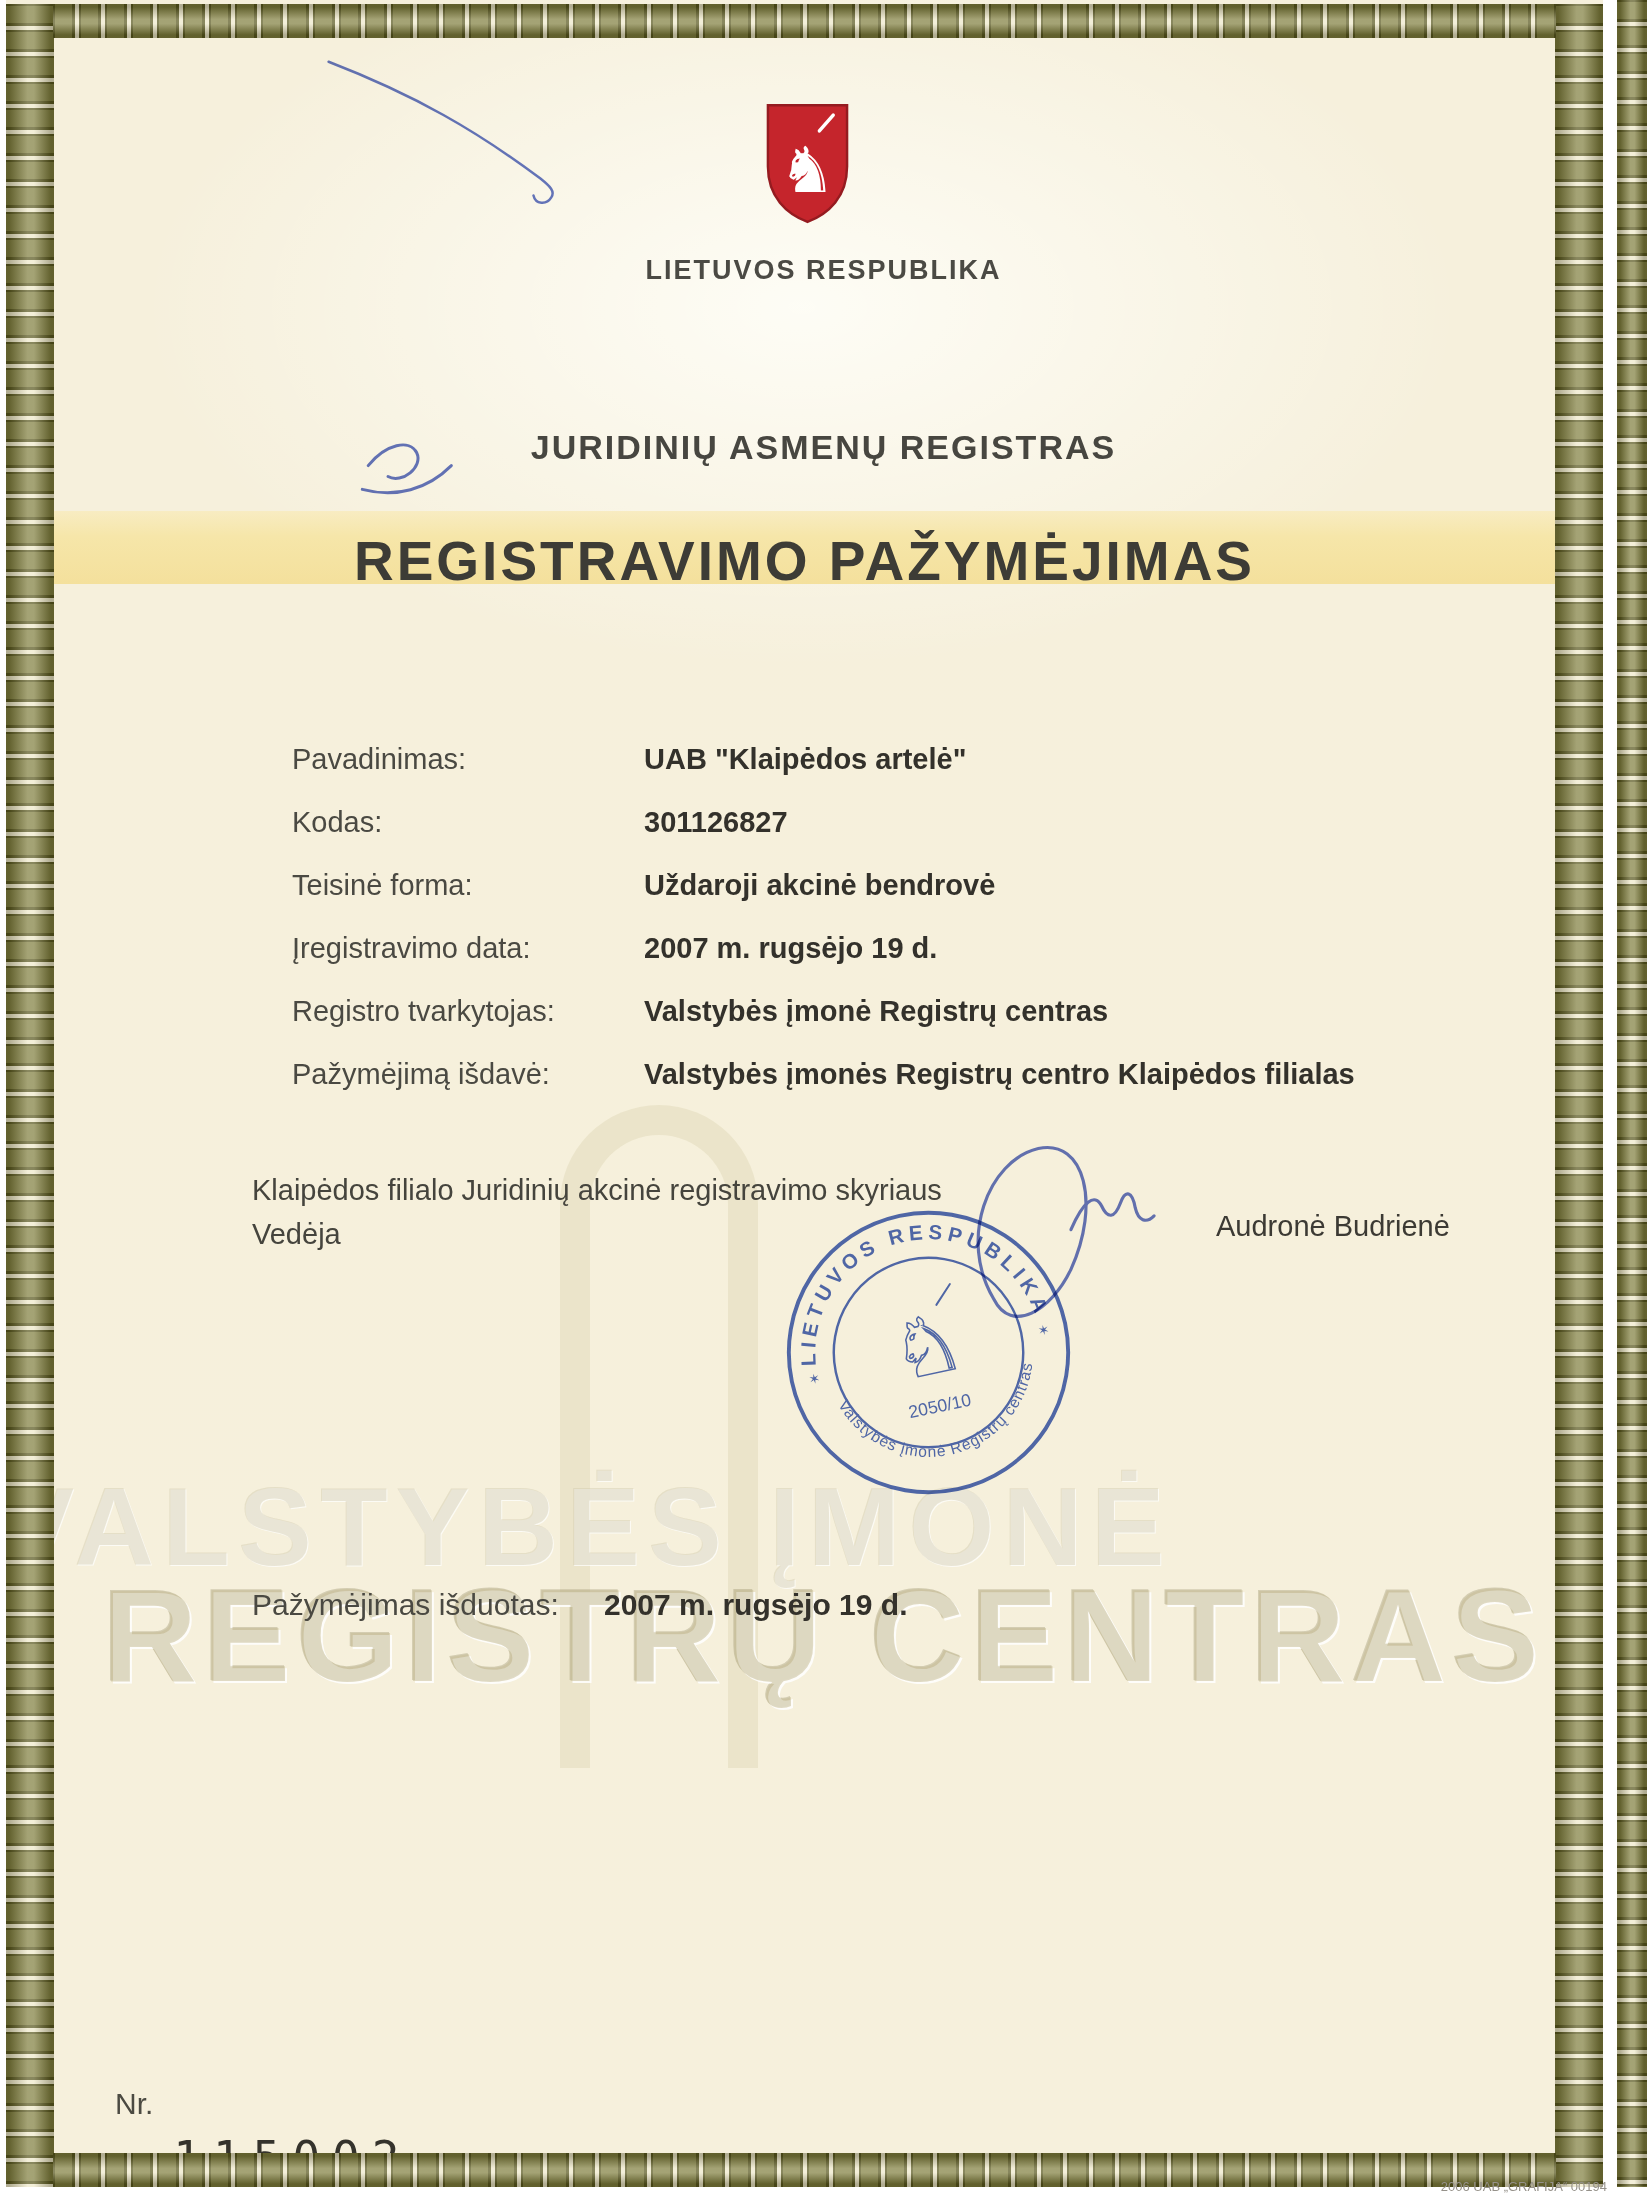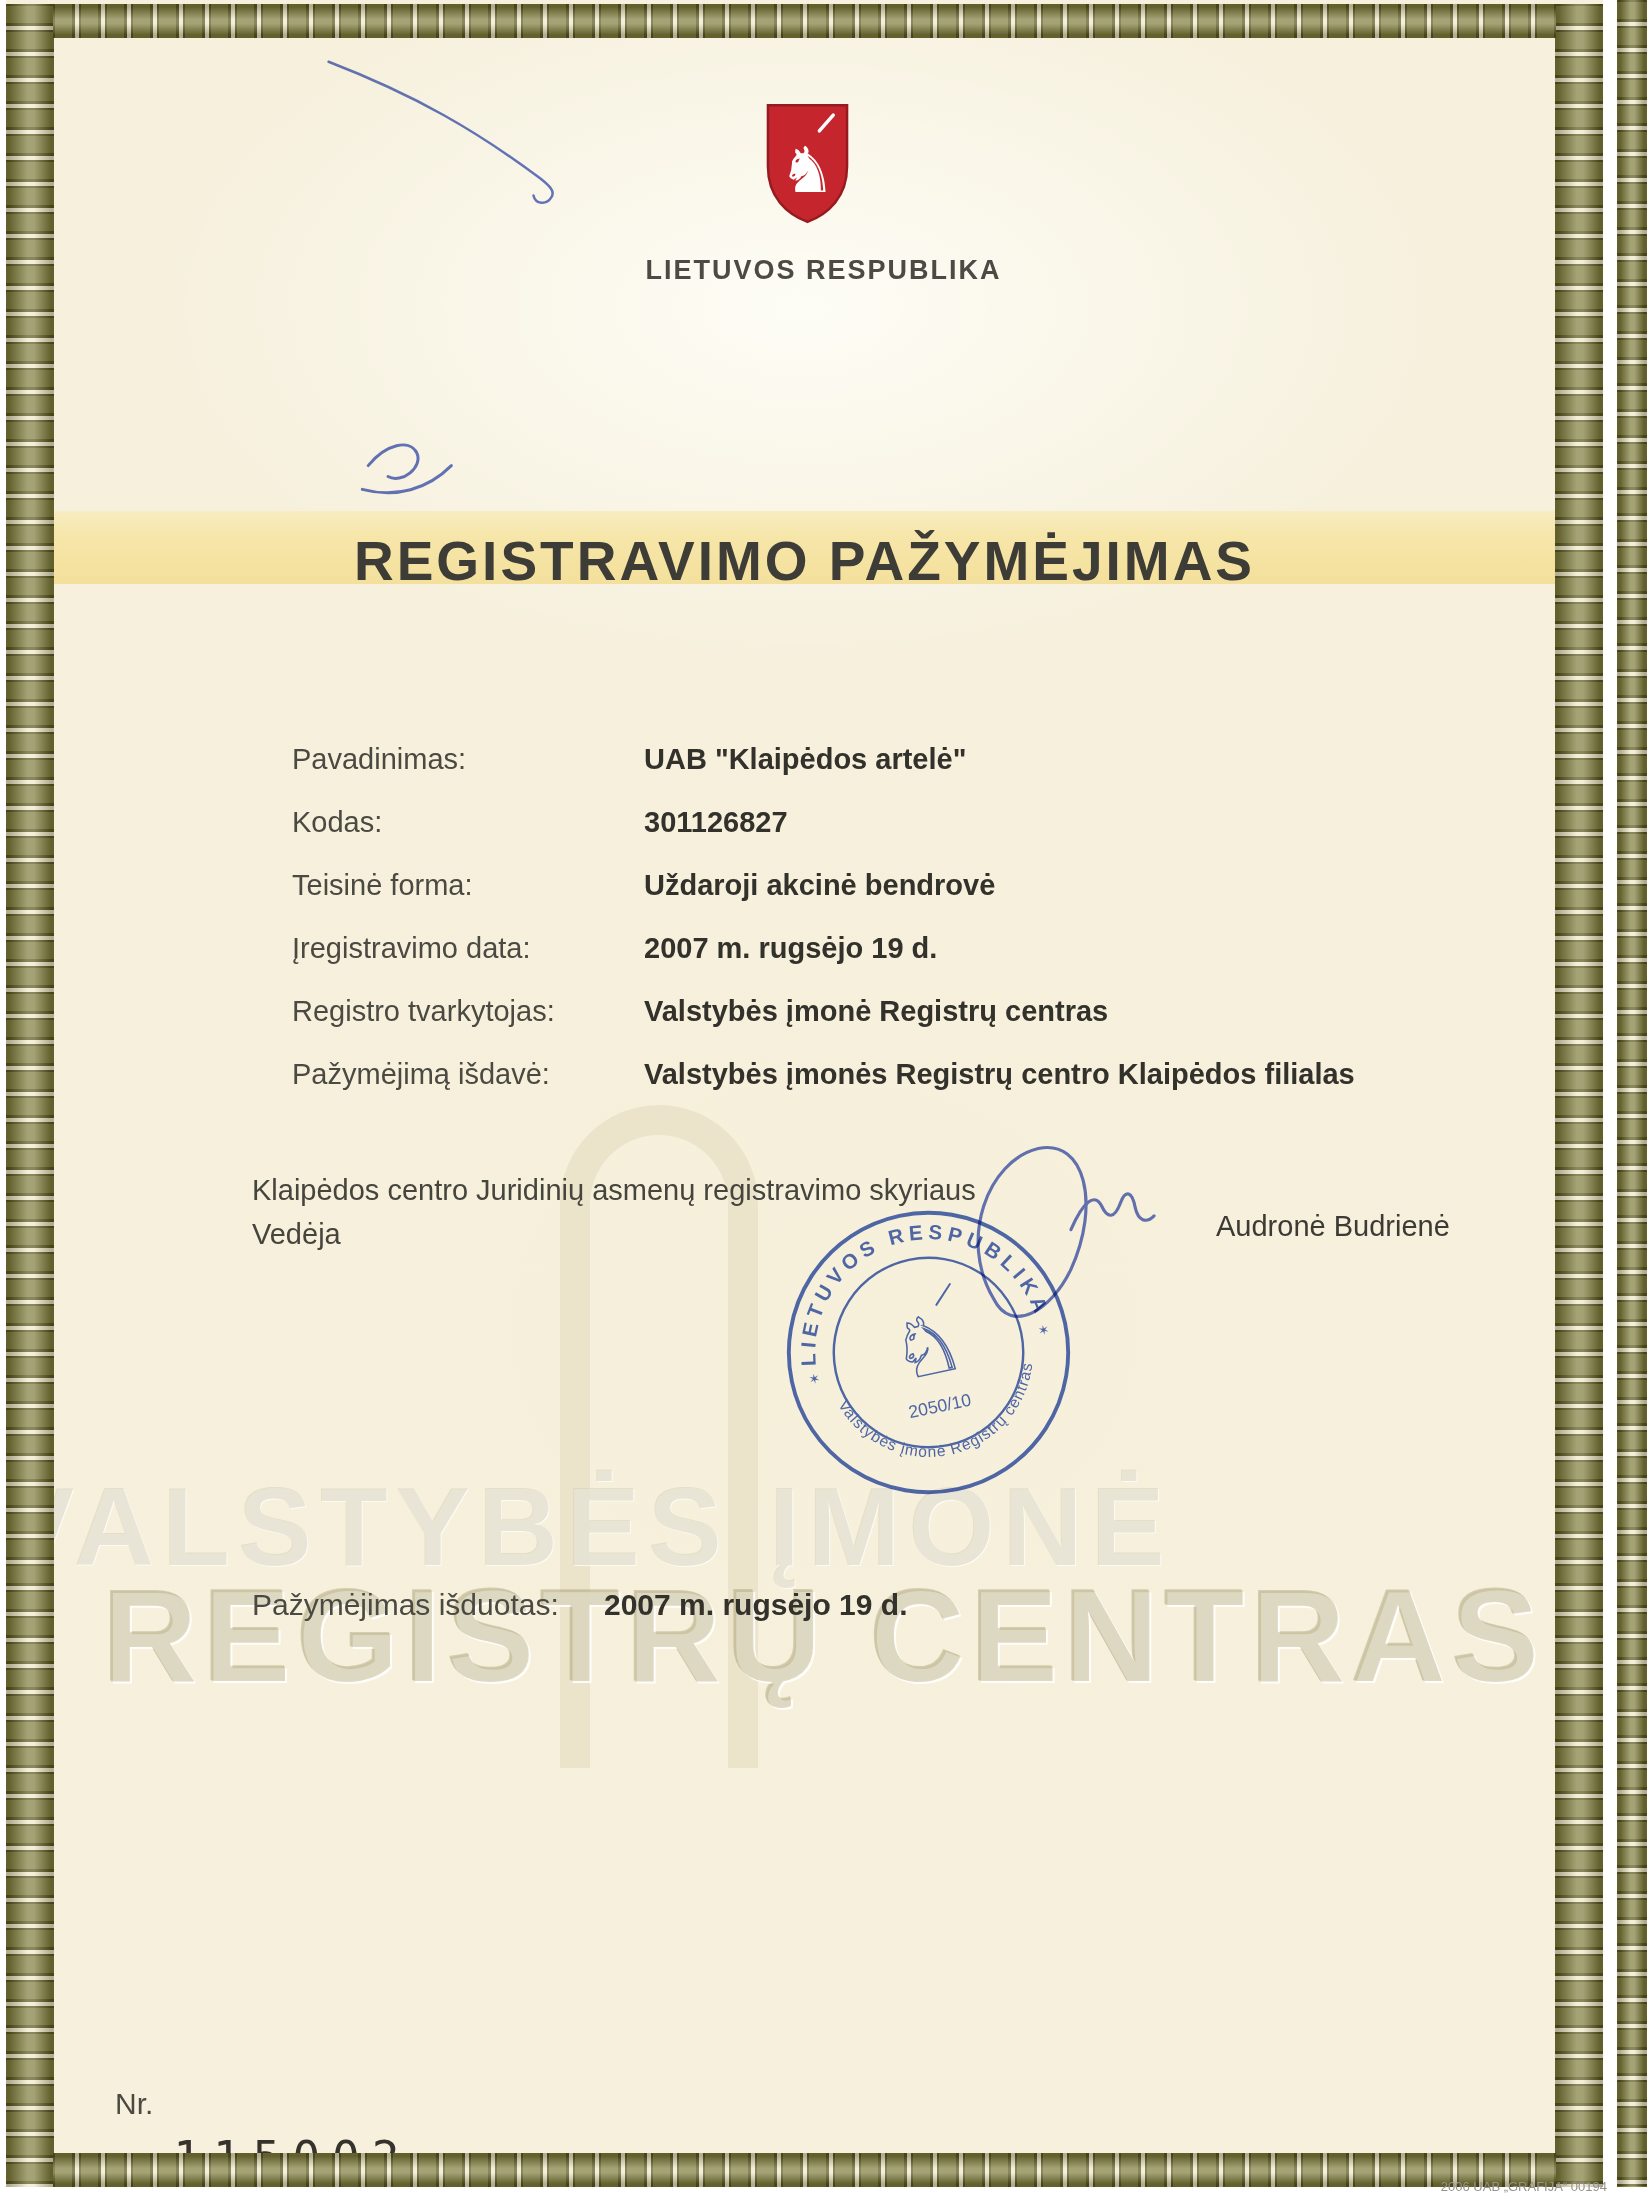--- a/index.html
+++ b/index.html
@@ -112,20 +112,21 @@
   <div class="wm-line1">VALSTYBĖS ĮMONĖ</div>
   <div class="wm-line2">REGISTRŲ CENTRAS</div>
 
   <svg class="coat" width="91" height="127" viewBox="0 0 92 128">
     <path d="M6,4 H86 V66 C86,97 67,114 46,122 C25,114 6,97 6,66 Z" fill="#c5252c" stroke="#951b20" stroke-width="2.5"></path>
     <line x1="58" y1="30" x2="72" y2="14" stroke="#ffffff" stroke-width="3.5" stroke-linecap="round"></line>
     <text x="46" y="92" text-anchor="middle" font-size="64" fill="#ffffff">♞</text>
   </svg>
 
   <div class="country-header">LIETUVOS RESPUBLIKA</div>
+  <div class="registry-header">JURIDINIŲ ASMENŲ REGISTRAS</div>
 
   <div class="title-band">
     <div class="title">REGISTRAVIMO PAŽYMĖJIMAS</div>
   </div>
 
   <div class="fields">
     <div class="field-row">
       <span class="field-label">Pavadinimas:</span><span class="field-value">UAB "Klaipėdos artelė"</span>
     </div>
     <div class="field-row">
@@ -139,21 +140,21 @@
     </div>
     <div class="field-row">
       <span class="field-label">Registro tvarkytojas:</span><span class="field-value">Valstybės įmonė Registrų centras</span>
     </div>
     <div class="field-row">
       <span class="field-label">Pažymėjimą išdavė:</span><span class="field-value">Valstybės įmonės Registrų centro Klaipėdos filialas</span>
     </div>
   </div>
 
   <div class="sig-role">
-    <div>Klaipėdos centro Juridinių asmenų registravimo skyriaus</div>
+    <div>Klaipėdos filialo Juridinių akcinė registravimo skyriaus</div>
     <div>Vedėja</div>
   </div>
   <div class="sig-name">Audronė Budrienė</div>
 
   <svg class="stamp" width="293" height="293" viewBox="0 0 300 300">
     <defs>
       <path id="stampTop" d="M 34,150 A 116,116 0 1 1 266,150"></path>
       <path id="stampBottom" d="M 43,150 A 107,107 0 0 0 257,150"></path>
     </defs>
     <circle cx="150" cy="150" r="143" fill="none" stroke="#3352b5" stroke-width="4"></circle>

